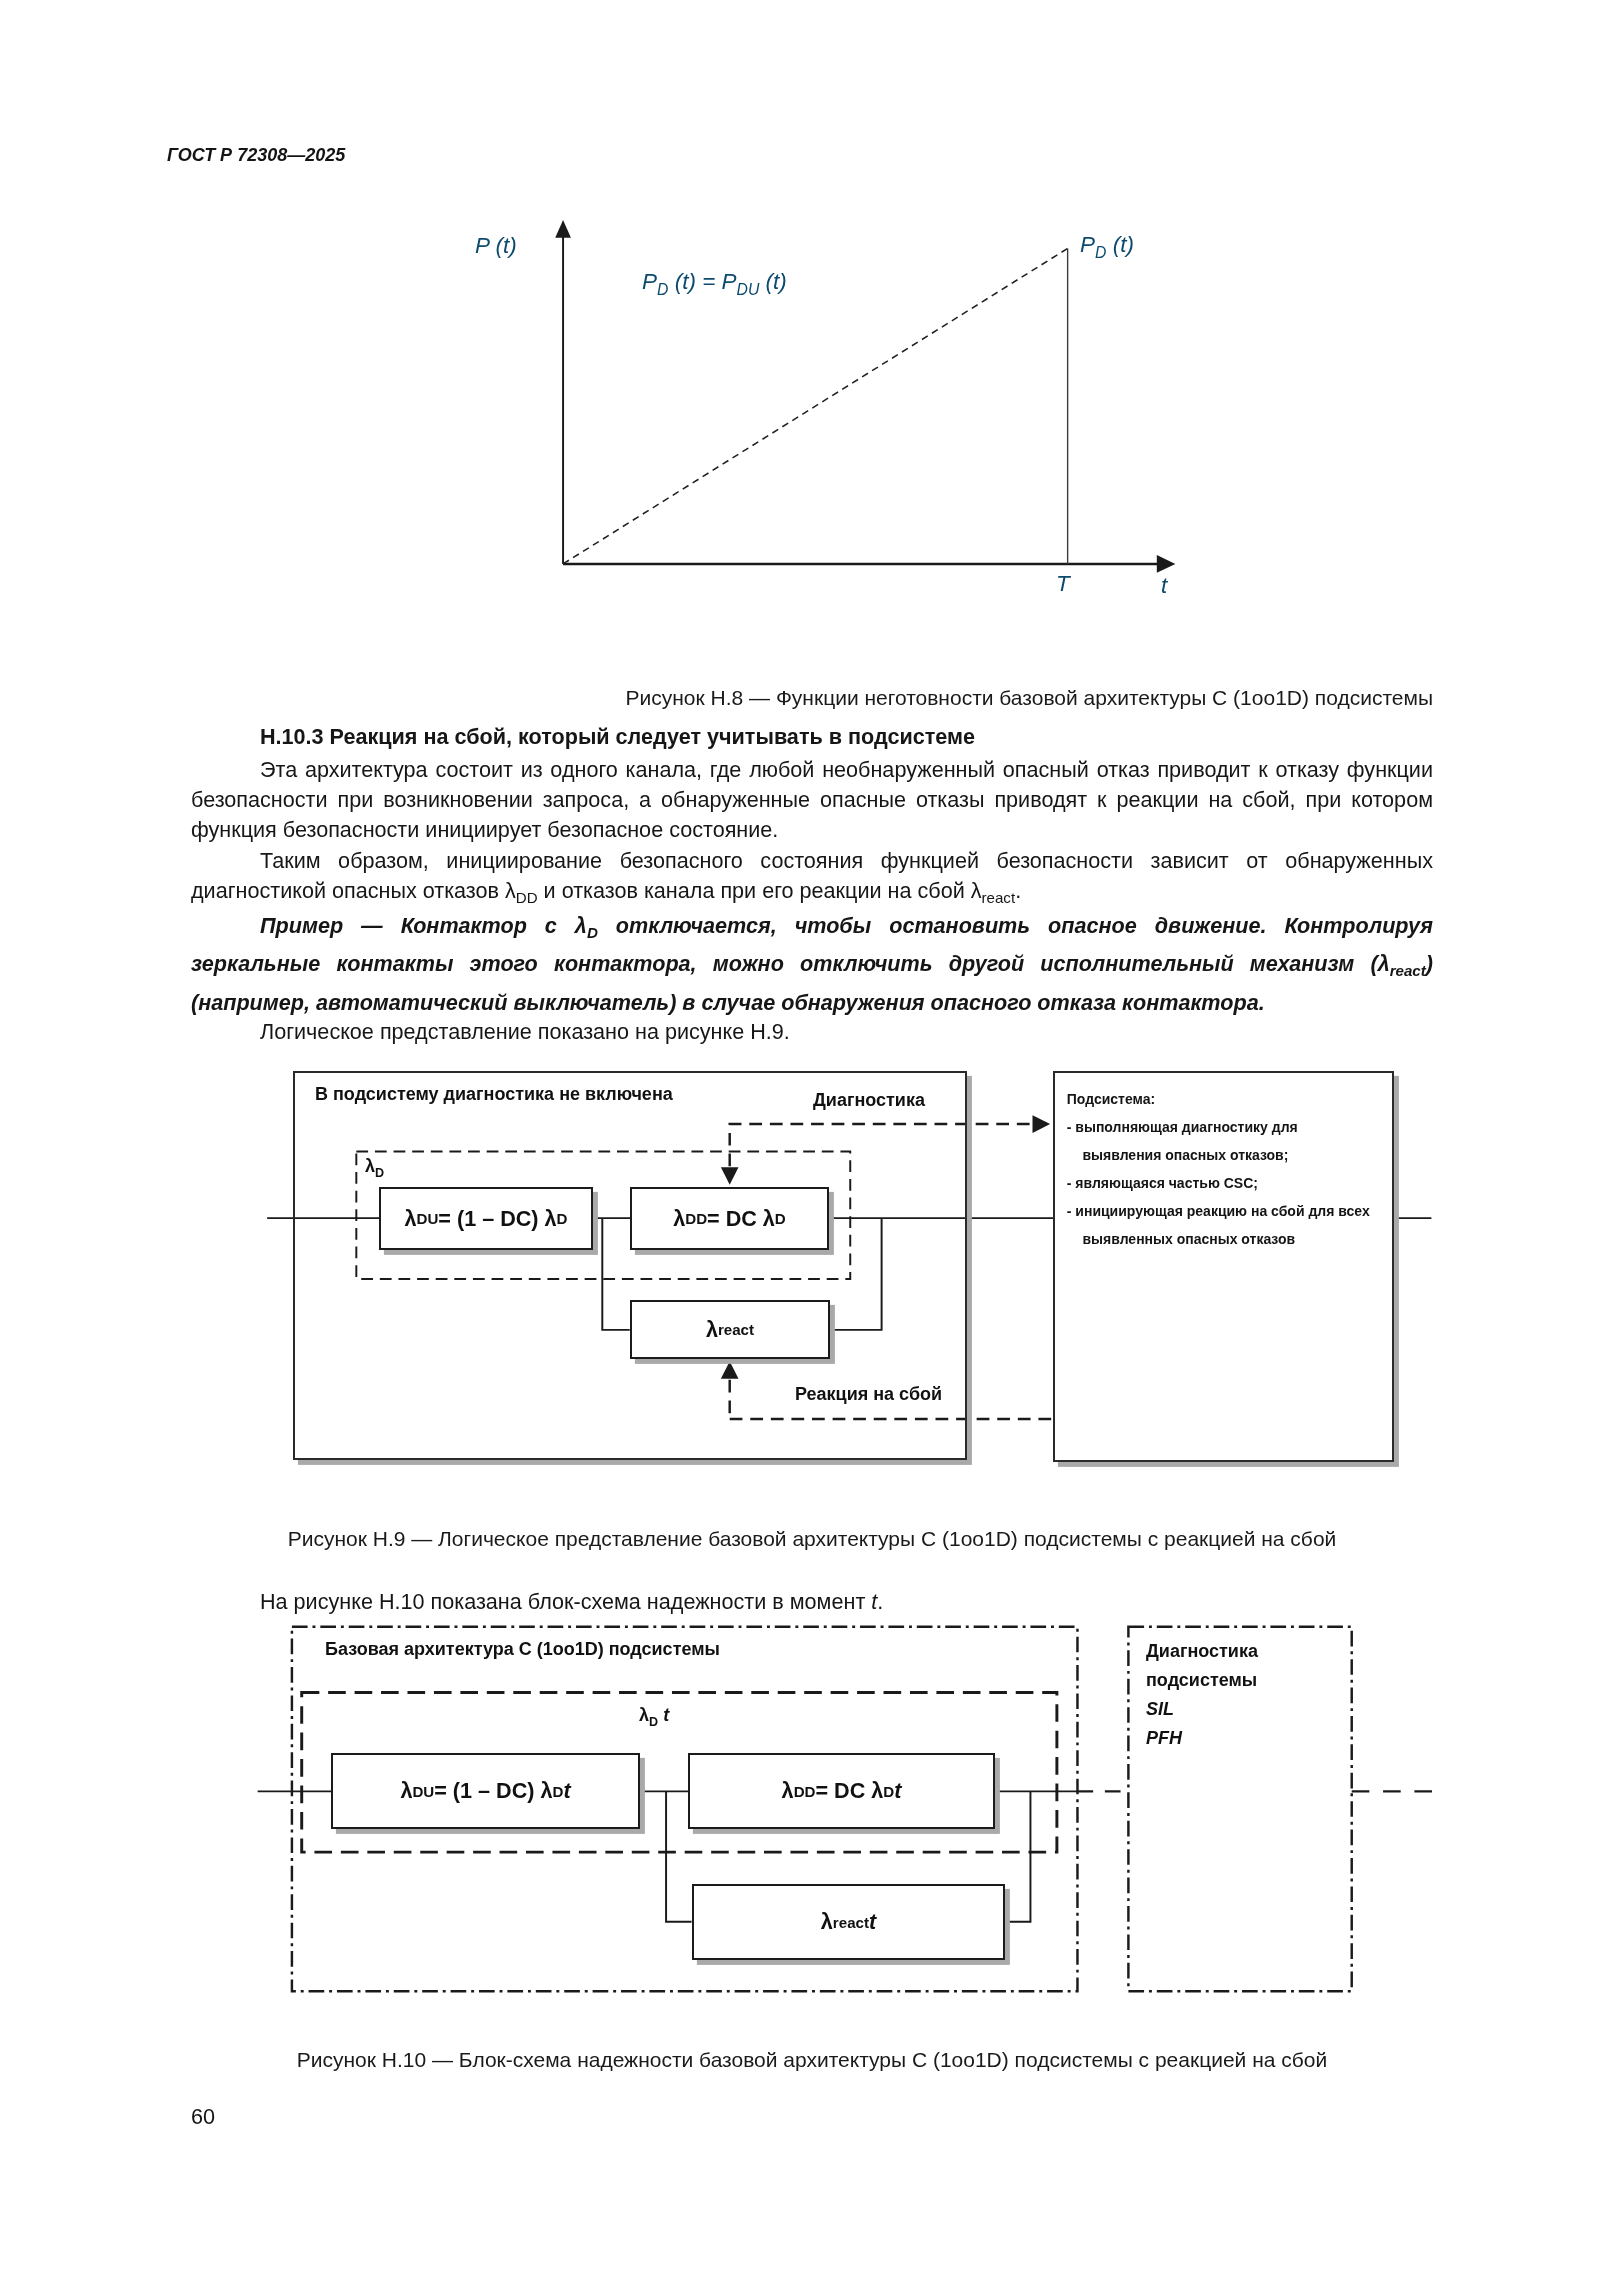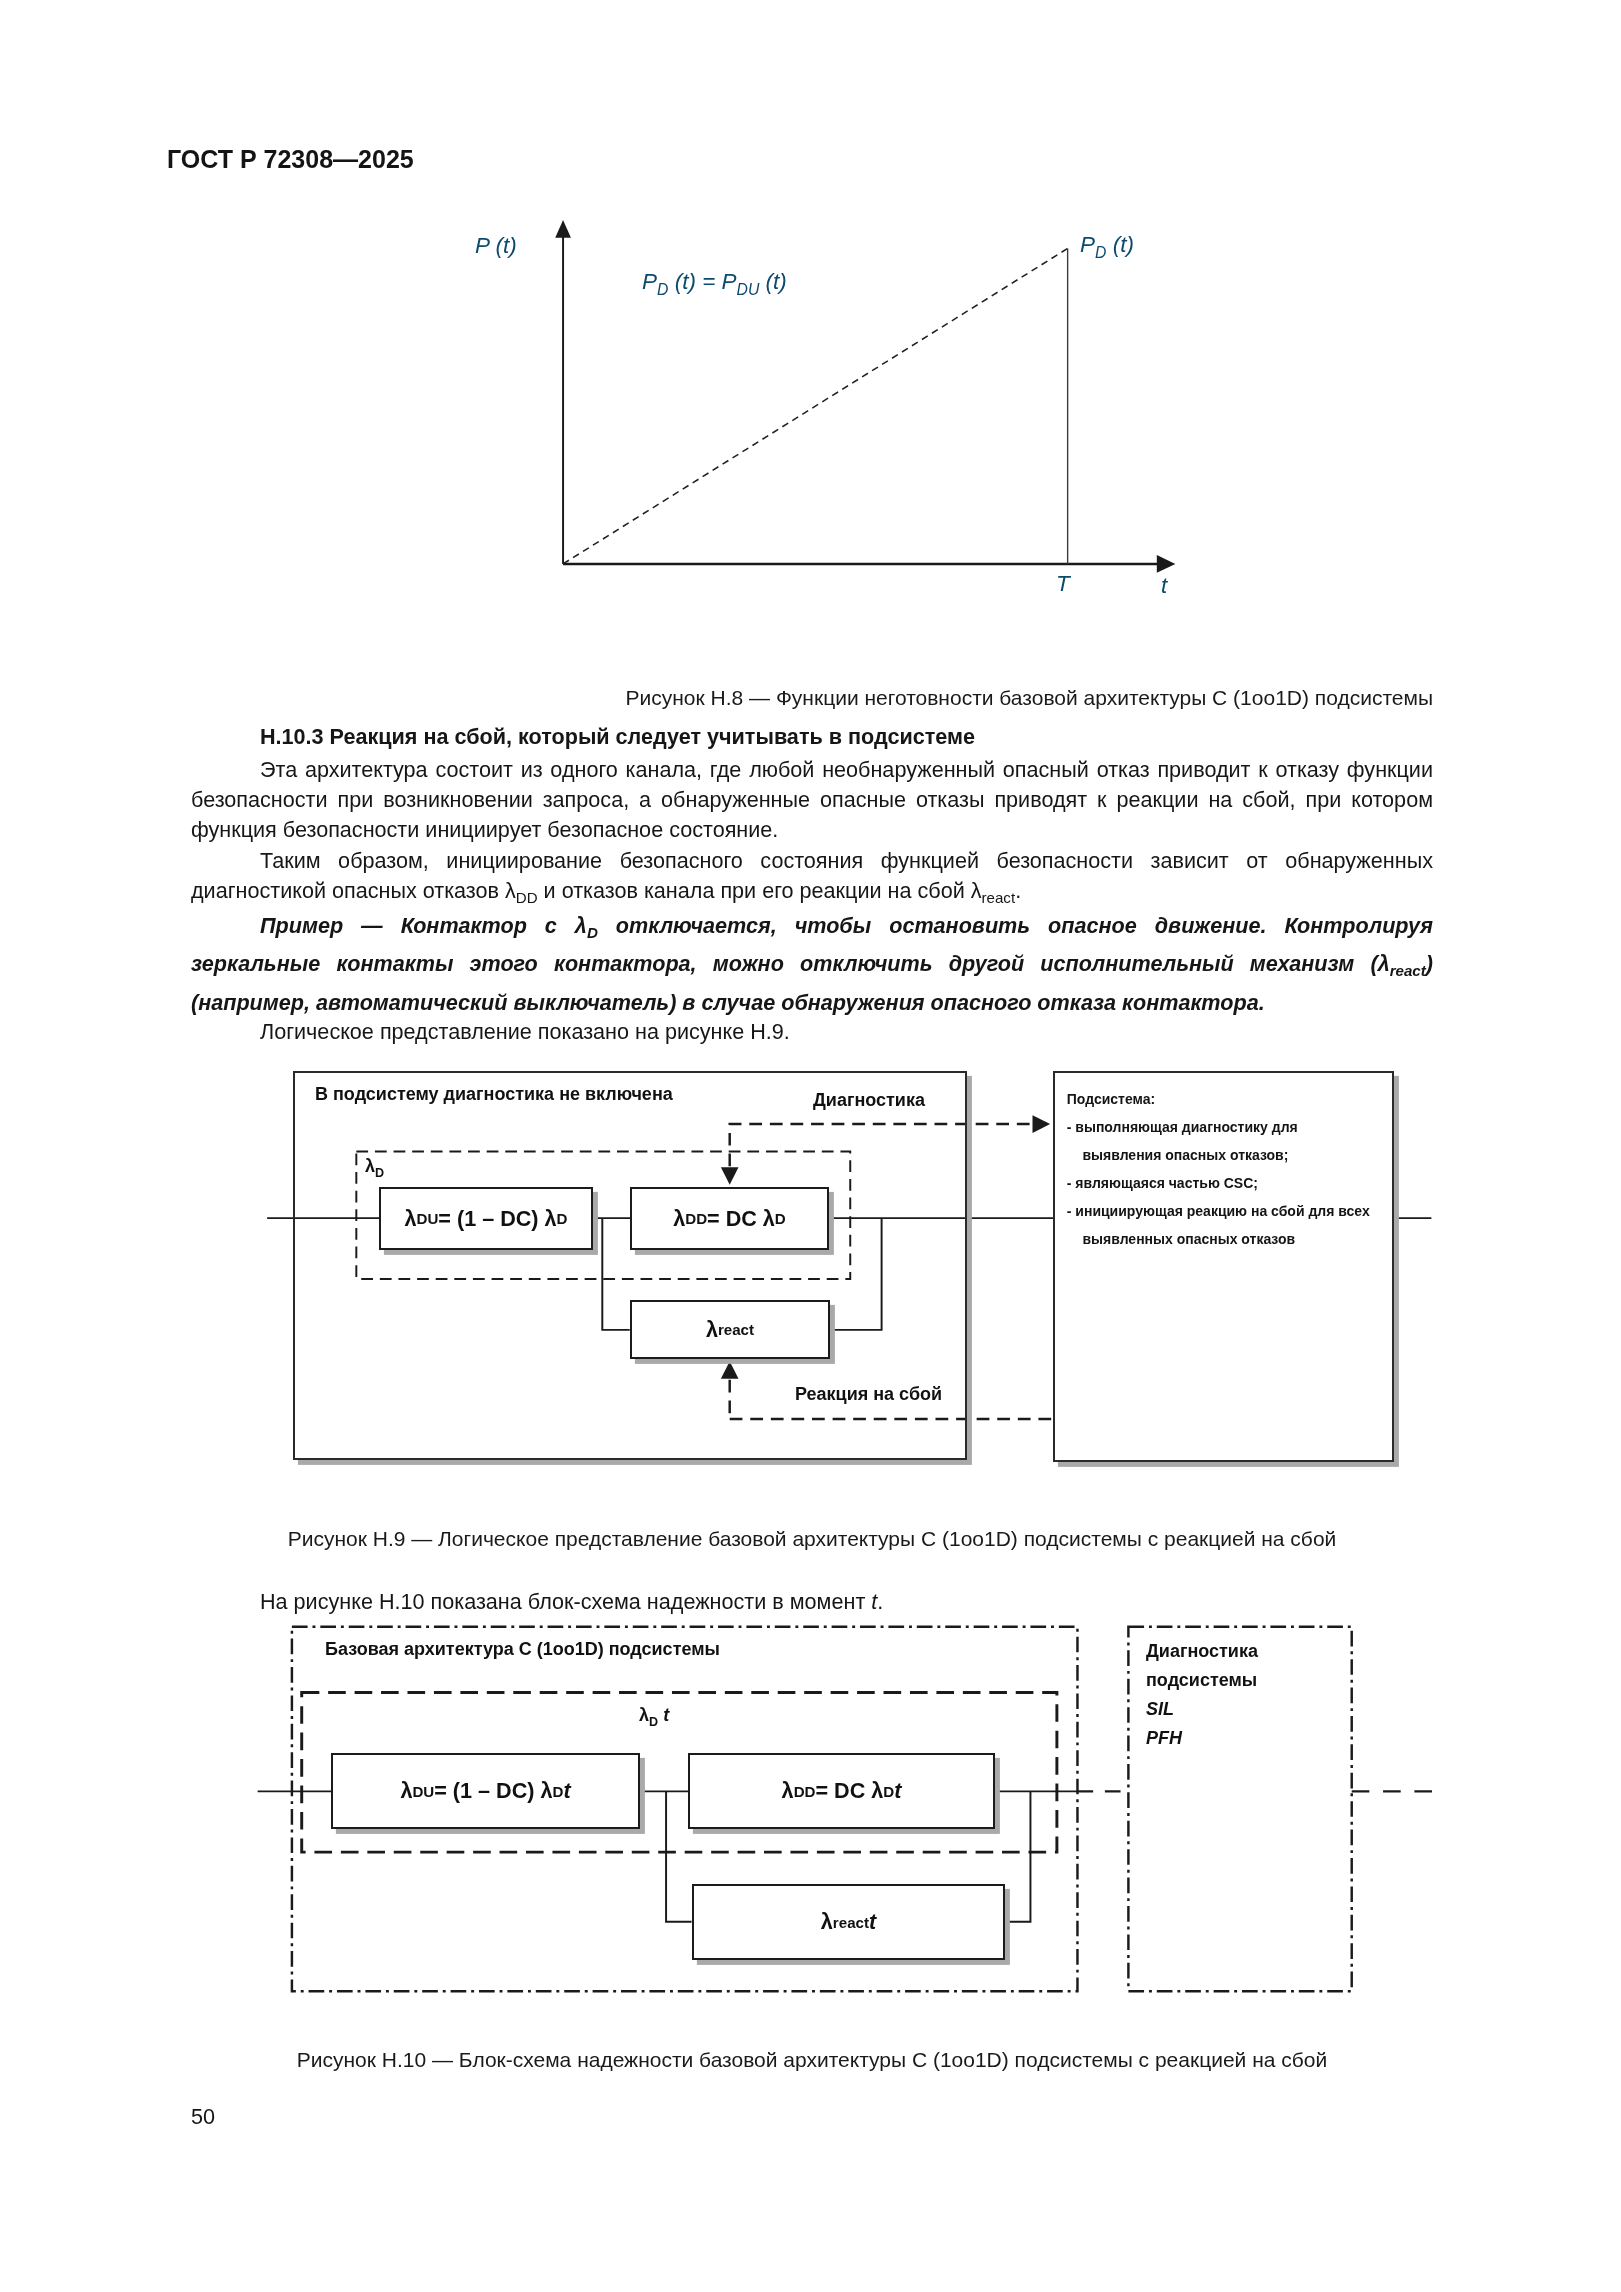--- a/index.html
+++ b/index.html
@@ -30,21 +30,21 @@
     font-weight:bold; font-size:21.6px; color:#111; white-space:nowrap;
   }
   .dlabel { position:absolute; font-weight:bold; font-size:18px; color:#111; white-space:nowrap; }
   .hang { padding-left:15.7px; text-indent:-15.7px; }
   .rightbox-text { line-height:28px; font-weight:bold; font-size:14px; }
   .graph-label { position:absolute; font-weight:normal; font-style:italic; font-size:22.5px; color:#0c4a6e; white-space:nowrap; }
 </style>
 </head>
 <body>
 
-<div class="abs bold" style="left:167px; top:145px; font-size:25px;">ГОСТ Р 72308—2025</div>
+<div class="abs bold" style="left:167px; top:145px; font-size:18px;font-style:italic;">ГОСТ Р 72308—2025</div>
 
 <div class="figwrap" style="left:421px; top:218px; width:774px; height:392px;">
   <svg width="774" height="392" viewBox="0 0 790 400">
     <line x1="145" y1="16" x2="145" y2="353" stroke="#1a1a1a" stroke-width="2"></line>
     <polygon points="145,2 137,20 153,20" fill="#1a1a1a"></polygon>
     <line x1="145" y1="353" x2="753" y2="353" stroke="#1a1a1a" stroke-width="2.5"></line>
     <polygon points="770,353 751,344 751,362" fill="#1a1a1a"></polygon>
     <line x1="660" y1="31" x2="660" y2="353" stroke="#3a3a3a" stroke-width="1.4"></line>
     <line x1="145" y1="353" x2="660" y2="31" stroke="#222222" stroke-width="1.6" stroke-dasharray="7 5"></line>
   </svg>
@@ -179,14 +179,14 @@
   <div class="dlabel" style="left:970px; top:17.6px; line-height:29px;">
     <div>Диагностика</div>
     <div>подсистемы</div>
     <div style="font-style:italic;">SIL</div>
     <div style="font-style:italic;">PFH</div>
   </div>
 </div>
 
 <div class="abs caption" style="top:2048px;">Рисунок Н.10 — Блок-схема надежности базовой архитектуры С (1oo1D)  подсистемы с реакцией на сбой</div>
 
-<div class="abs" style="left:191px; top:2104px; font-size:21.6px;">50</div>
+<div class="abs" style="left:191px; top:2104px; font-size:21.6px;">60</div>
 
 
 </body></html>

